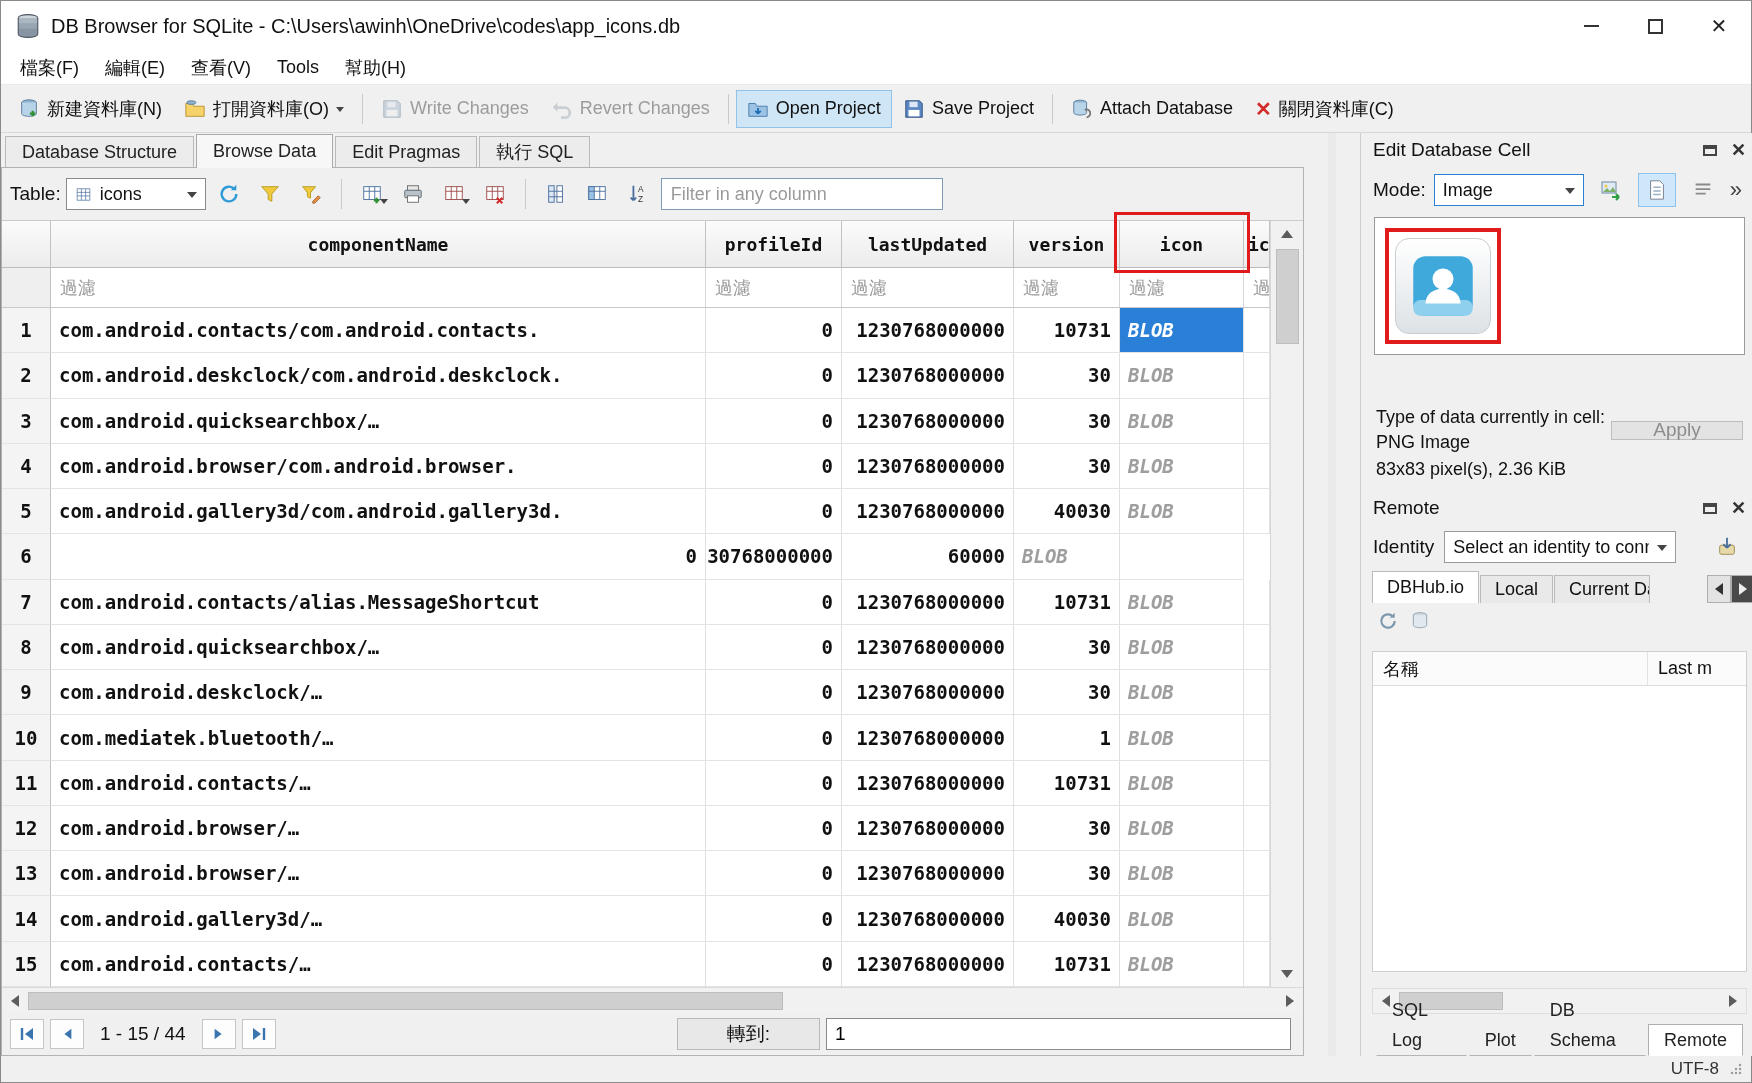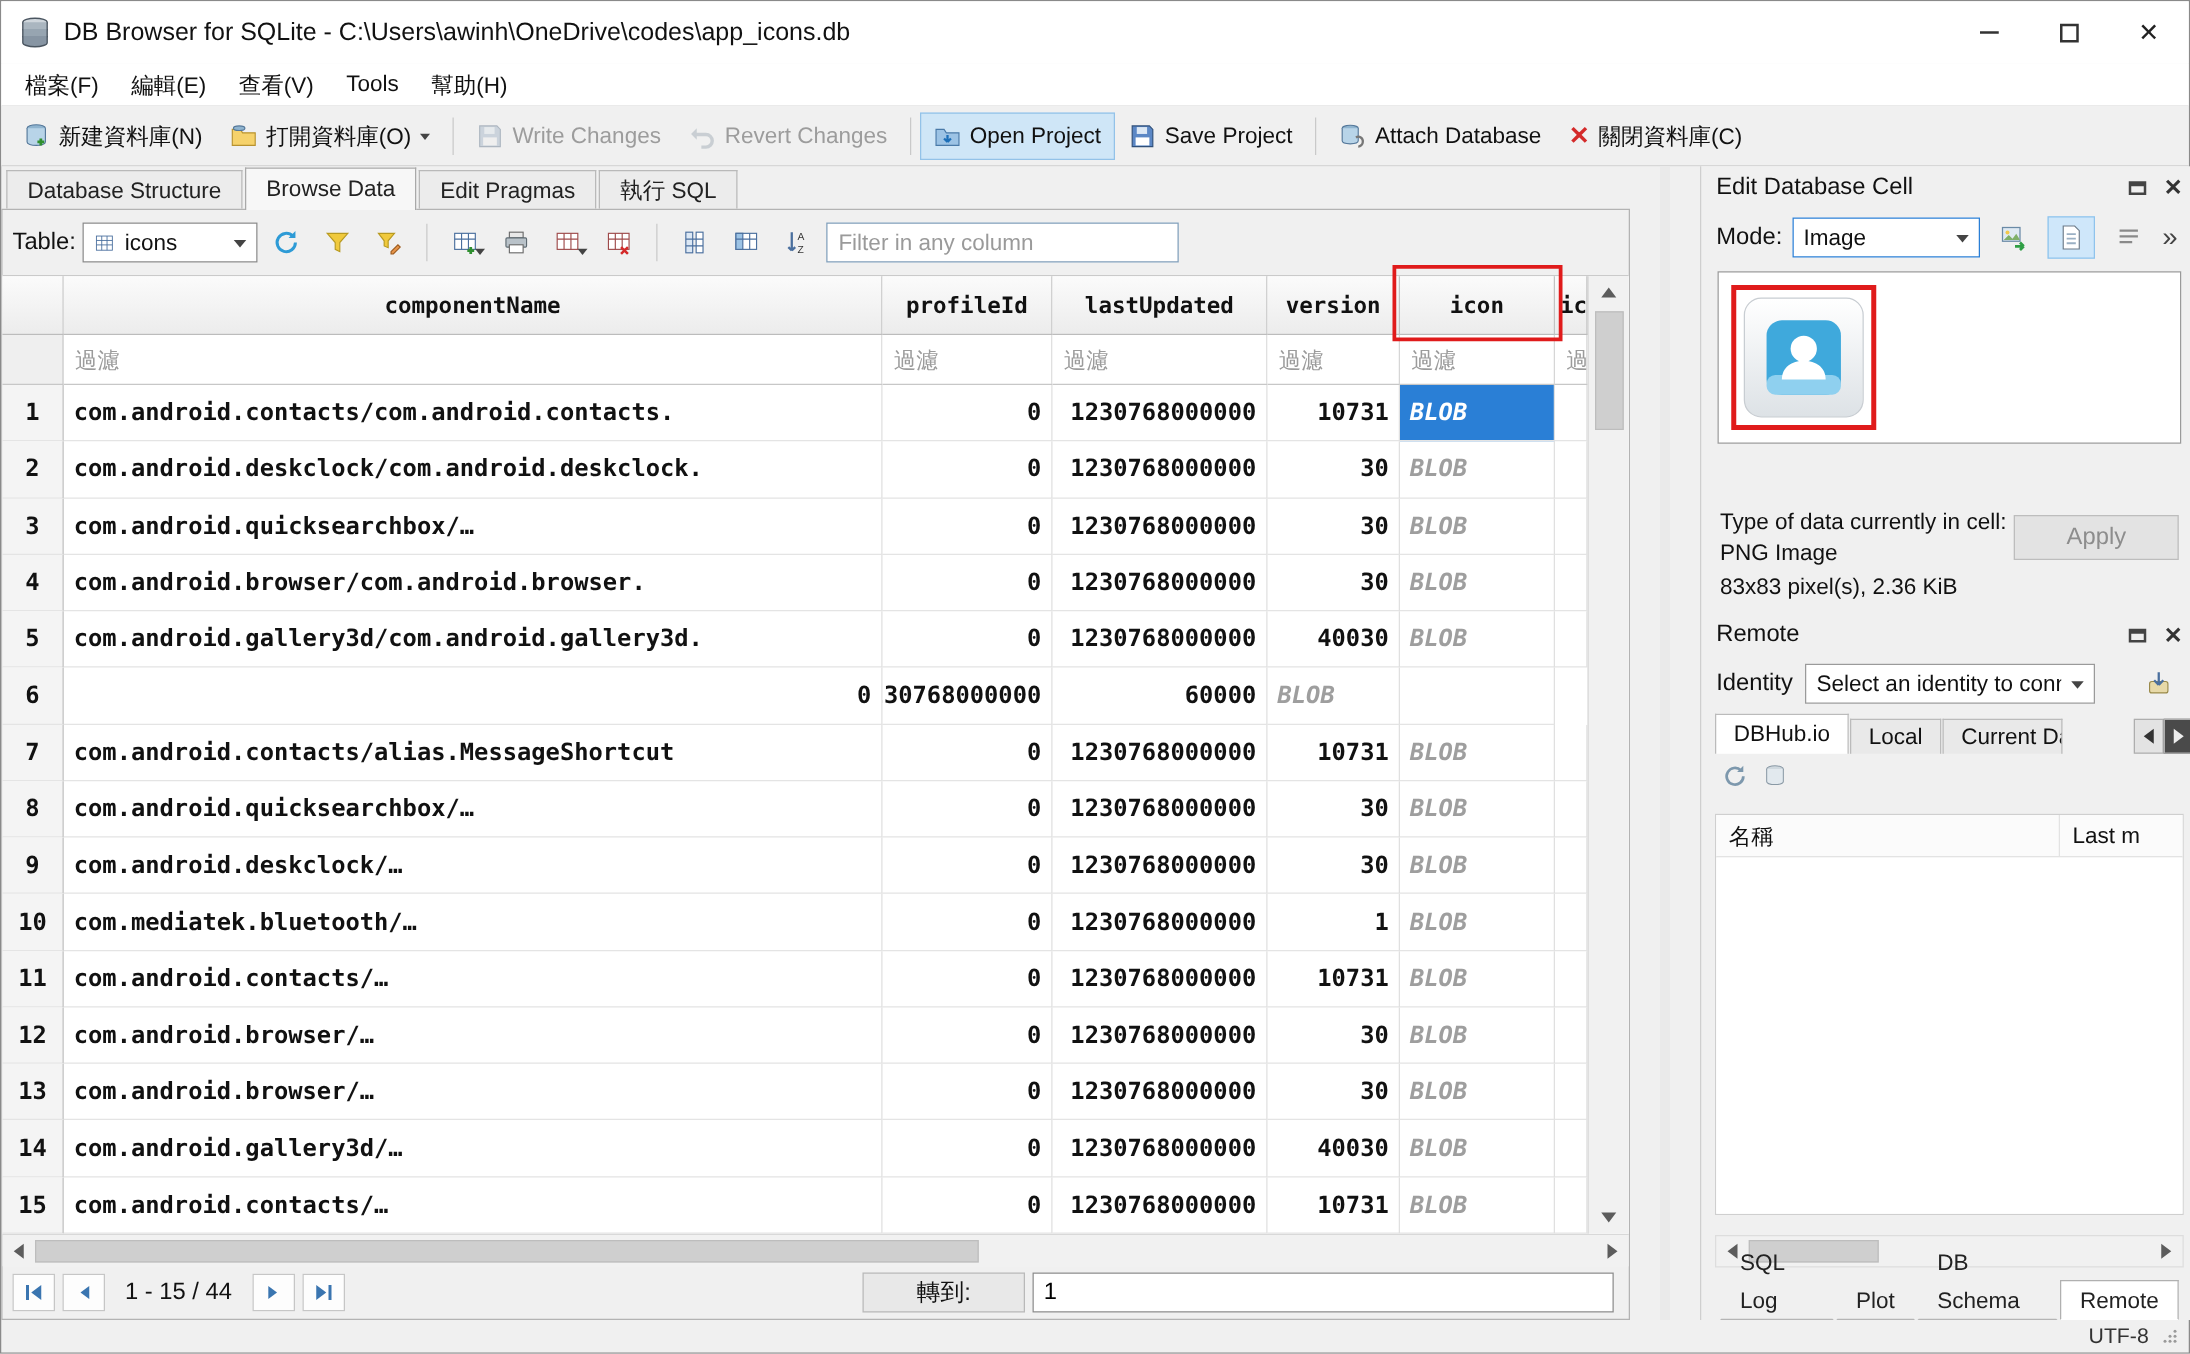--- a/index.html
+++ b/index.html
@@ -79,21 +79,21 @@
   .tri { width:0; height:0; border:6px solid transparent; }
   .tri.up { border-bottom:8px solid #5c5c5c; border-top:none; }
   .tri.down { border-top:8px solid #5c5c5c; border-bottom:none; }
   .tri.left { border-right:8px solid #5c5c5c; border-left:none; }
   .tri.right { border-left:8px solid #5c5c5c; border-right:none; }
 
   
   .pager { height:42px; display:flex; align-items:center; padding:0 8px; gap:6px; flex:0 0 auto; }
   .nav-btn { width:34px; height:30px; background:#fdfdfd; border:1px solid #c6c6c6; display:flex; align-items:center; justify-content:center; }
   .pager-range { font-size:19px; margin:0 10px; }
-  .goto-btn { margin-left:auto; width:130px; height:32px; background:#e8e8e8; border:1px solid #b9b9b9; display:flex; align-items:center; justify-content:center; font-size:19px; }
+  .goto-btn { margin-left:auto; width:143px; height:32px; background:#e8e8e8; border:1px solid #b9b9b9; display:flex; align-items:center; justify-content:center; font-size:19px; }
   .goto-input { width:465px; height:32px; border:1px solid #8a8a8a; font-size:19px; padding:0 8px; margin-right:4px; font-family:"Liberation Sans",sans-serif; }
 
   
   .splitter { width:8px; background:#eaeaea; flex:0 0 auto; }
   .right-pane { flex:1; display:flex; flex-direction:column; background:#f0f0f0; border-left:1px solid #cfcfcf; min-height:0; padding:0 3px; }
   .dock-hdr { height:34px; display:flex; align-items:center; padding:0 9px; font-size:19px; flex:0 0 auto; }
   .dock-hdr .dock-icons { margin-left:auto; display:flex; gap:14px; align-items:center; color:#333; }
   .float-glyph { width:14px; height:11px; border:2px solid #444; border-top:4px solid #444; display:inline-block; }
   .x-glyph { font-size:18px; font-weight:bold; }
 
@@ -101,21 +101,21 @@
   .mode-row { height:46px; display:flex; align-items:center; padding:0 9px; gap:8px; flex:0 0 auto; }
   .mode-combo { width:150px; border-color:#2a7fd6; }
   .sq-btn { width:38px; height:34px; border:1px solid transparent; display:flex; align-items:center; justify-content:center; }
   .sq-btn.hl { background:#cfe7fa; border-color:#8fc3ec; }
   .chev2 { margin-left:auto; font-size:22px; color:#444; padding-right:4px; }
   .preview-box { margin:4px 10px 6px; flex:1; background:#fff; border:1px solid #9a9a9a; padding:10px; }
   .red-wrap { display:inline-block; border:4px solid #e01b1b; padding:6px; }
   .contact-card { width:96px; height:96px; border-radius:14px; background:linear-gradient(#ffffff,#dde2e6); border:1px solid #c8cdd2; display:flex; align-items:center; justify-content:center; }
   .info-row { display:flex; padding:4px 12px 0; align-items:center; flex:0 0 auto;margin-top:40px; }
   .info-text { font-size:18px; line-height:25px; }
-  .apply-btn { margin-left:auto; width:132px; height:36px; background:#e3e3e3; border:1px solid #bdbdbd; color:#8d8d8d; font-size:19px; display:flex; align-items:center; justify-content:center; }
+  .apply-btn { margin-left:auto; width:132px; height:19px; background:#e3e3e3; border:1px solid #bdbdbd; color:#8d8d8d; font-size:19px; display:flex; align-items:center; justify-content:center; }
   .size-line { padding:4px 12px 8px; font-size:18px; flex:0 0 auto; }
 
   .remote-dock { flex:1; display:flex; flex-direction:column; margin-top:6px; min-height:0; }
   .identity-row { height:44px; display:flex; align-items:center; gap:10px; padding:0 9px; flex:0 0 auto; }
   .identity-combo { width:232px; border-color:#9a9a9a; overflow:hidden; white-space:nowrap; }
   .identity-btn { margin-left:auto; }
   .rtabs { height:34px; display:flex; align-items:flex-end; padding-left:8px; font-size:18px; flex:0 0 auto; }
   .rtab { padding:0 14px; line-height:27px; border:1px solid #bbb; border-bottom:none; background:#e9e9e9; margin-right:1px; white-space:nowrap; overflow:hidden; }
   .rtab.active { background:#fff; line-height:31px; }
   .rtab.clip { max-width:96px; }

